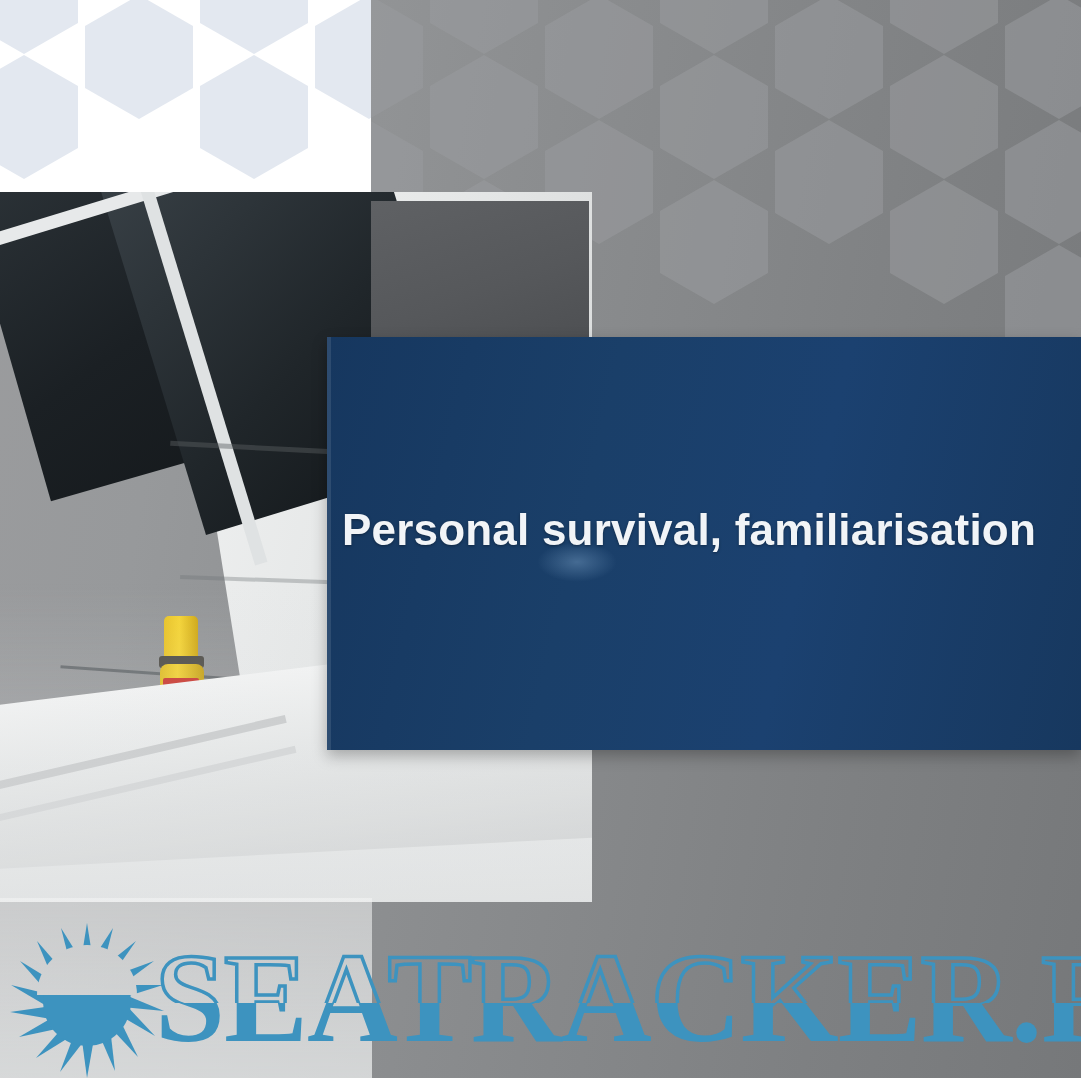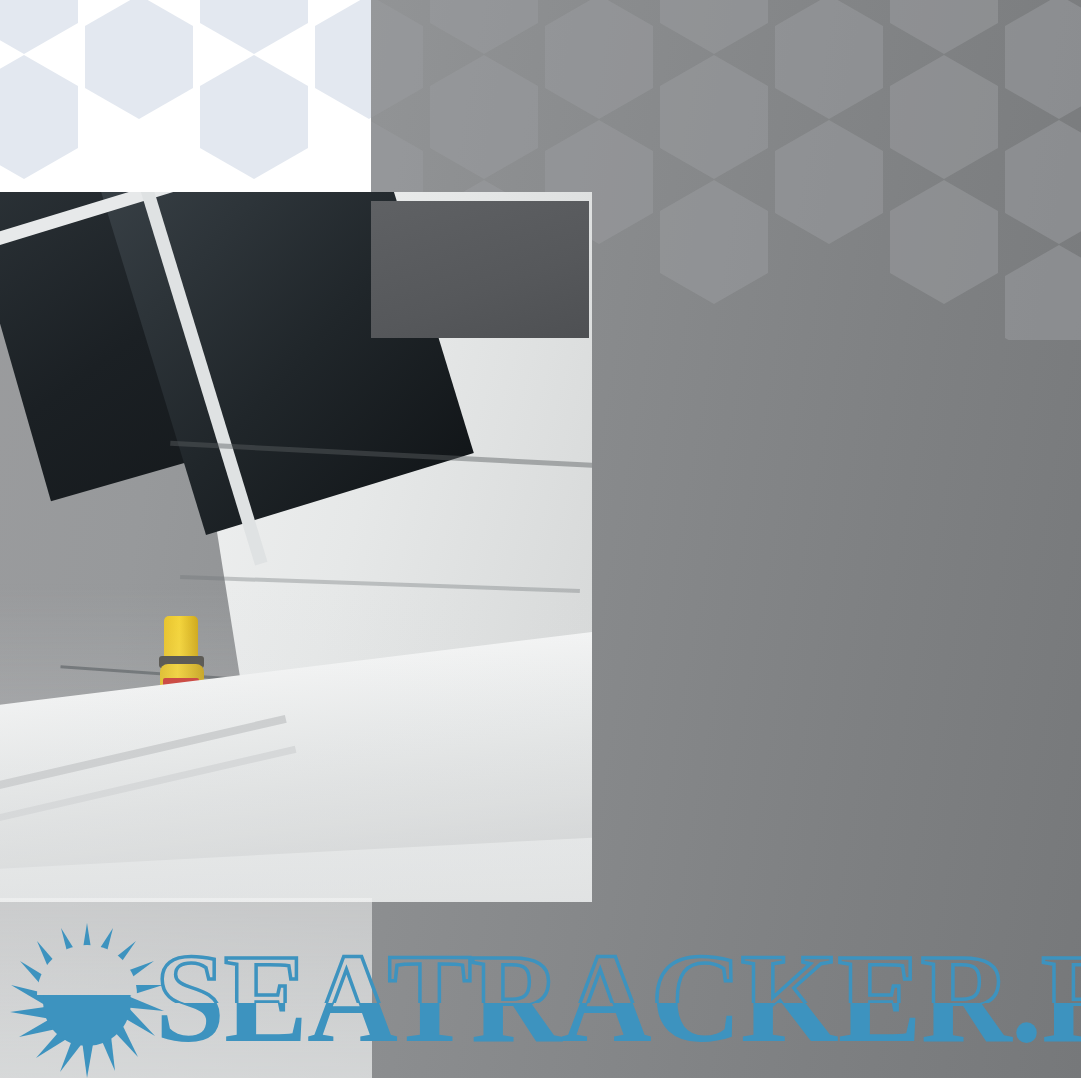--- a/index.html
+++ b/index.html
@@ -387,20 +387,25 @@
       <div class="ph-deck-rail"></div>
       <div class="ph-deck-rail2"></div>
       <div class="ph-lower-white"></div>
 
       <div class="photo-haze"></div>
     </div>
   </div>
 
   <div class="dark-panel"></div>
 
+  <div class="banner">
+    <div class="banner-edge"></div>
+    <div class="banner-glow"></div>
+    <div class="banner-title">Personal survival, familiarisation</div>
+  </div>
 
   <div class="bottom-wash"></div>
 
   <div class="watermark">
 
     <svg class="wm-sun" viewBox="0 0 158 155" xmlns="http://www.w3.org/2000/svg" aria-hidden="true">
       <defs>
         <mask id="sunmask">
           <rect x="0" y="0" width="158" height="155" fill="#fff"></rect>
           <path d="M79 22 A50 50 0 0 1 129 72 L29 72 A50 50 0 0 1 79 22 Z" fill="#000"></path>

